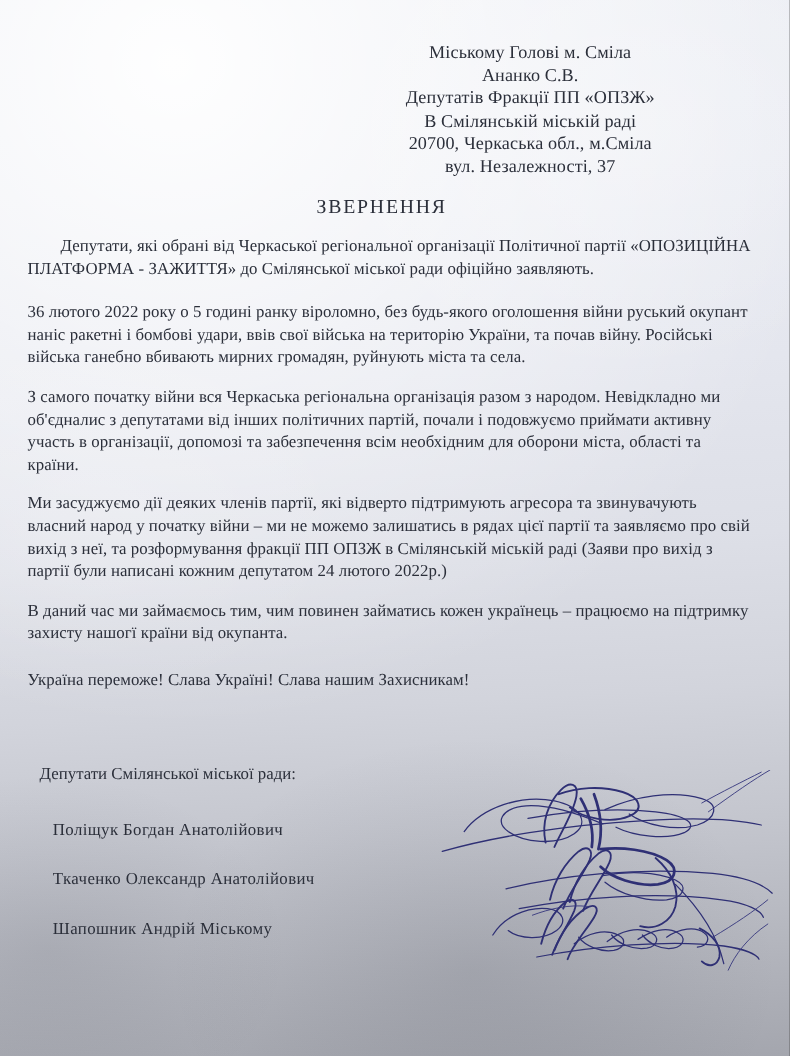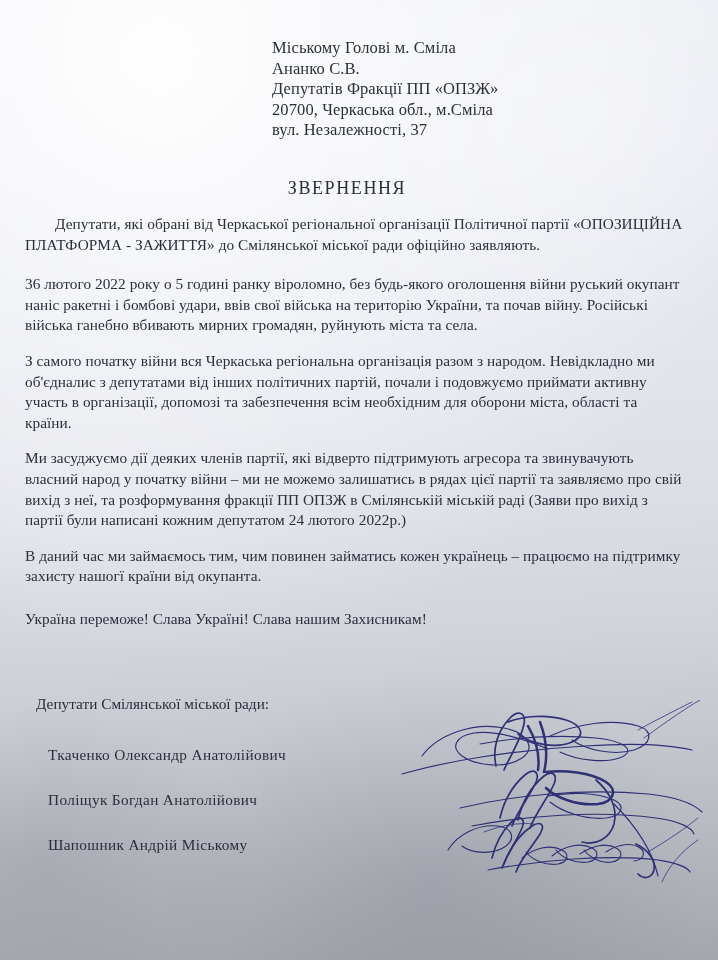--- a/index.html
+++ b/index.html
@@ -49,21 +49,21 @@
     position: relative;
     z-index: 2;
   }
 
   
   .addressee {
     position: absolute;
     top: 38px;
     right: 26px;
     width: 420px;
-    text-align: left;
+    text-align: center;
     font-size: 16.5px;
     line-height: 20.5px;
     letter-spacing: 0.1px;
   }
   .addressee .line { white-space: nowrap; }
 
   
   .doc-title {
     position: absolute;
     top: 178px;
@@ -142,40 +142,41 @@
 </head>
 <body>
 
 <div class="page">
   <div class="content">
 
     <div class="addressee">
       <div class="line">Міському Голові м. Сміла</div>
       <div class="line">Ананко С.В.</div>
       <div class="line">Депутатів Фракції ПП «ОПЗЖ»</div>
+      <div class="line">В Смілянській міській раді</div>
       <div class="line">20700, Черкаська обл., м.Сміла</div>
       <div class="line">вул. Незалежності, 37</div>
     </div>
 
     <div class="doc-title">ЗВЕРНЕННЯ</div>
 
     <div class="body-block">
       <p class="para lead intro-2">Депутати, які обрані від Черкаської регіональної організації Політичної партії «ОПОЗИЦІЙНА ПЛАТФОРМА - ЗАЖИТТЯ» до Смілянської міської ради офіційно заявляють.</p>
       <p class="para">36 лютого 2022 року о 5 годині ранку віроломно, без будь-якого оголошення війни руський окупант наніс ракетні і бомбові удари, ввів свої війська на територію України, та почав війну. Російські війська ганебно вбивають мирних громадян, руйнують міста та села.</p>
       <p class="para">З самого початку війни вся Черкаська регіональна організація разом з народом. Невідкладно ми об'єдналис з депутатами від інших політичних партій, почали і подовжуємо приймати активну участь в організації, допомозі та забезпечення всім необхідним для оборони міста, області та країни.</p>
       <p class="para">Ми засуджуємо дії деяких членів партії, які відверто підтримують агресора та звинувачують власний народ у початку війни – ми не можемо залишатись в рядах цієї партії та заявляємо про свій вихід з неї, та розформування фракції ПП ОПЗЖ в Смілянській міській раді (Заяви про вихід з партії були написані кожним депутатом 24 лютого 2022р.)</p>
       <p class="para">В даний час ми займаємось тим, чим повинен займатись кожен українець – працюємо на підтримку захисту нашогї країни від окупанта.</p>
       <p class="para slogan">Україна переможе! Слава Україні! Слава нашим Захисникам!</p>
     </div>
 
     <div class="sign-intro">Депутати Смілянської міської ради:</div>
 
     <div class="signers">
+      <div class="signer">Поліщук Богдан Анатолійович</div>
       <div class="signer">Ткаченко Олександр Анатолійович</div>
-      <div class="signer">Поліщук Богдан Анатолійович</div>
       <div class="signer">Шапошник Андрій Міському</div>
     </div>
 
     <div class="signature-area">
       <svg viewBox="0 0 318 200" xmlns="http://www.w3.org/2000/svg" aria-hidden="true">
 
         <path class="ink ink-thin" d="M22 56 C38 34, 74 22, 104 28 C128 33, 136 48, 122 58 C106 69, 76 66, 62 56 C50 47, 56 36, 74 33 C96 30, 124 39, 148 49"></path>
         <path class="ink ink-med" d="M96 66 C92 48, 98 30, 110 18 C118 10, 126 12, 124 24 C121 40, 110 56, 104 70"></path>
         <path class="ink ink-med" d="M108 22 C124 16, 146 14, 166 20 C182 25, 186 36, 172 42 C156 49, 130 44, 118 34"></path>
         <path class="ink ink-thin" d="M80 44 C114 38, 156 34, 196 38 C224 41, 236 50, 222 57 C206 64, 176 60, 160 52"></path>

